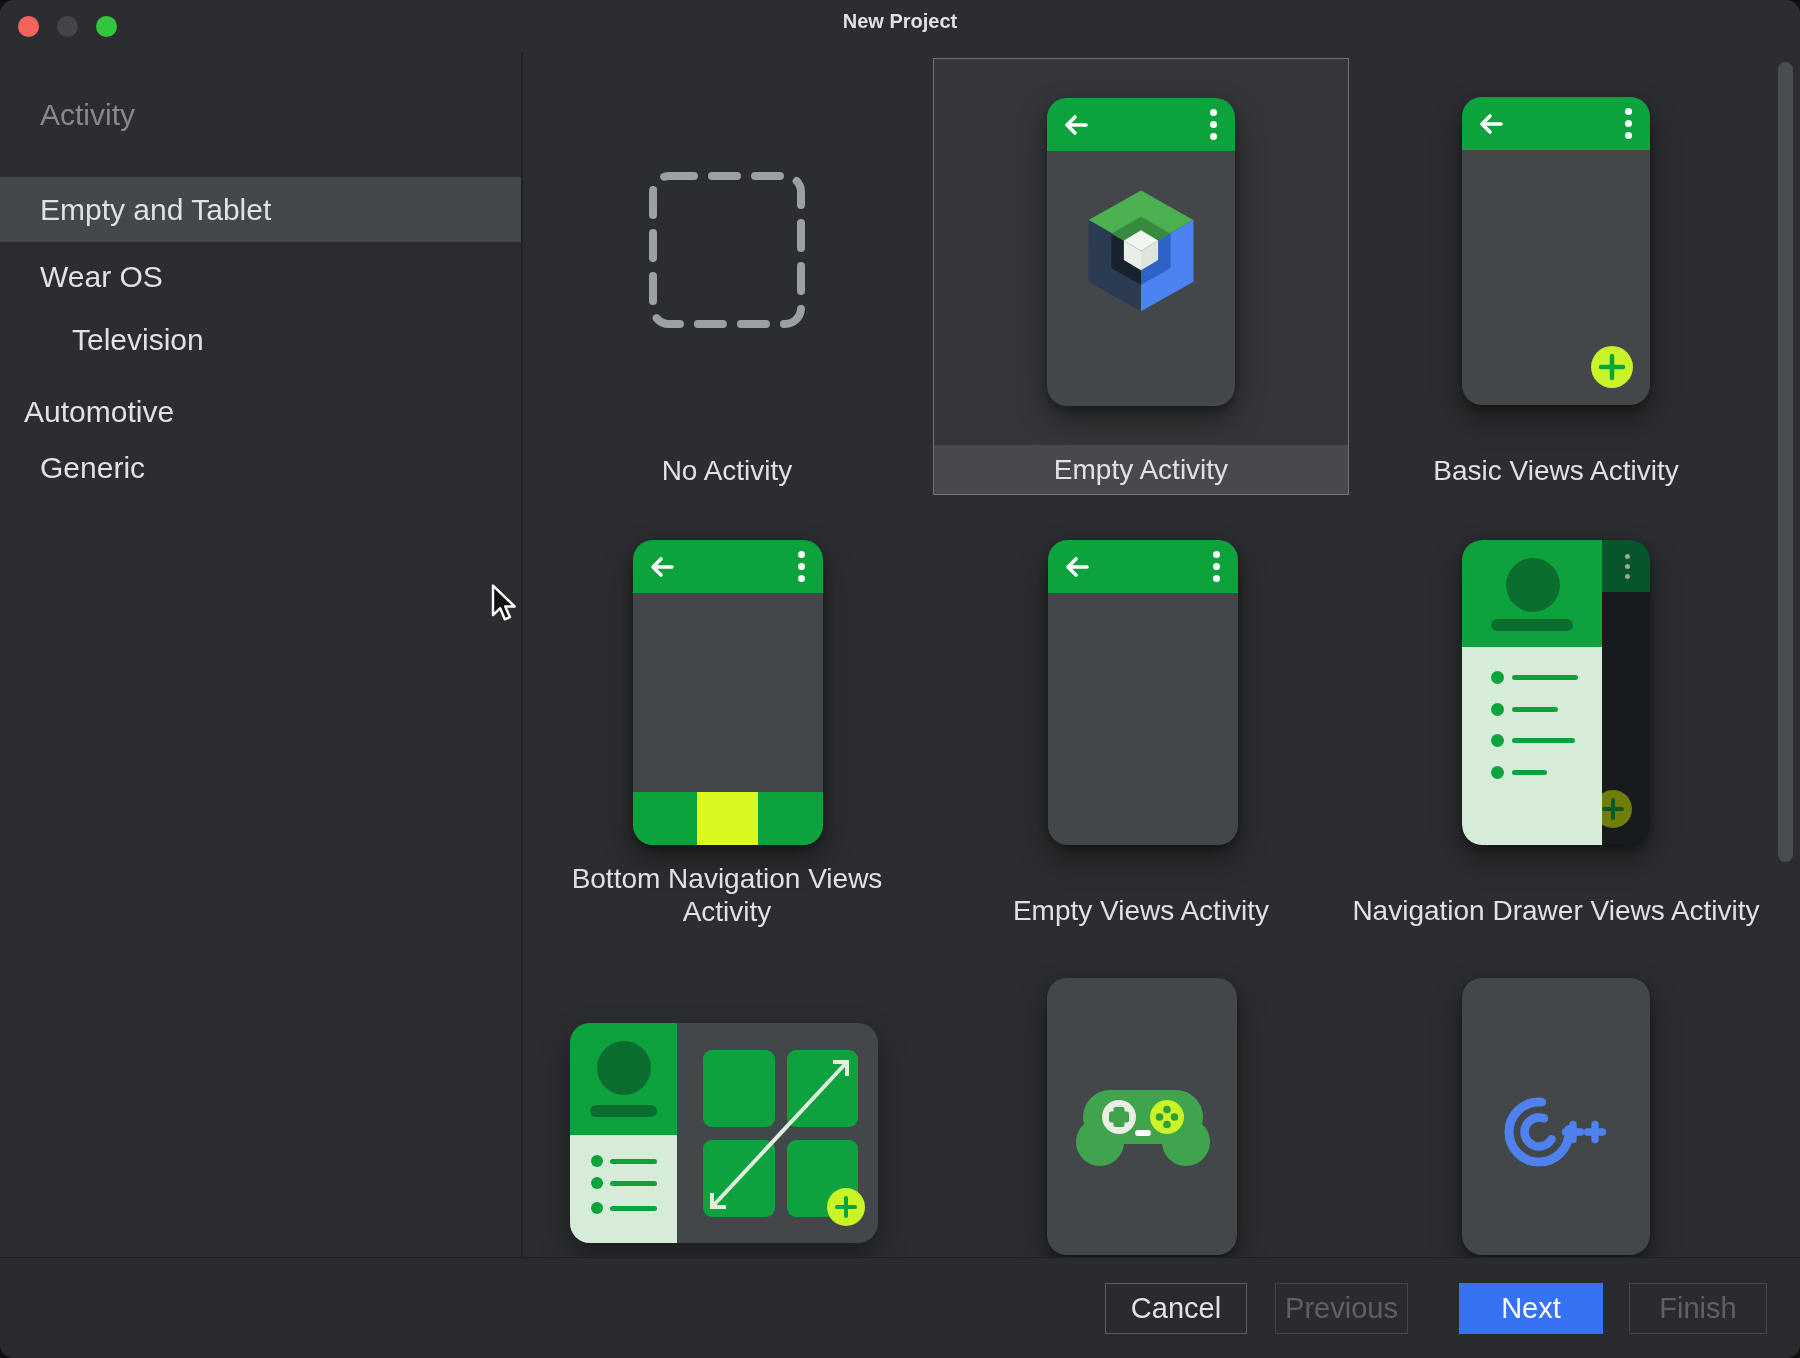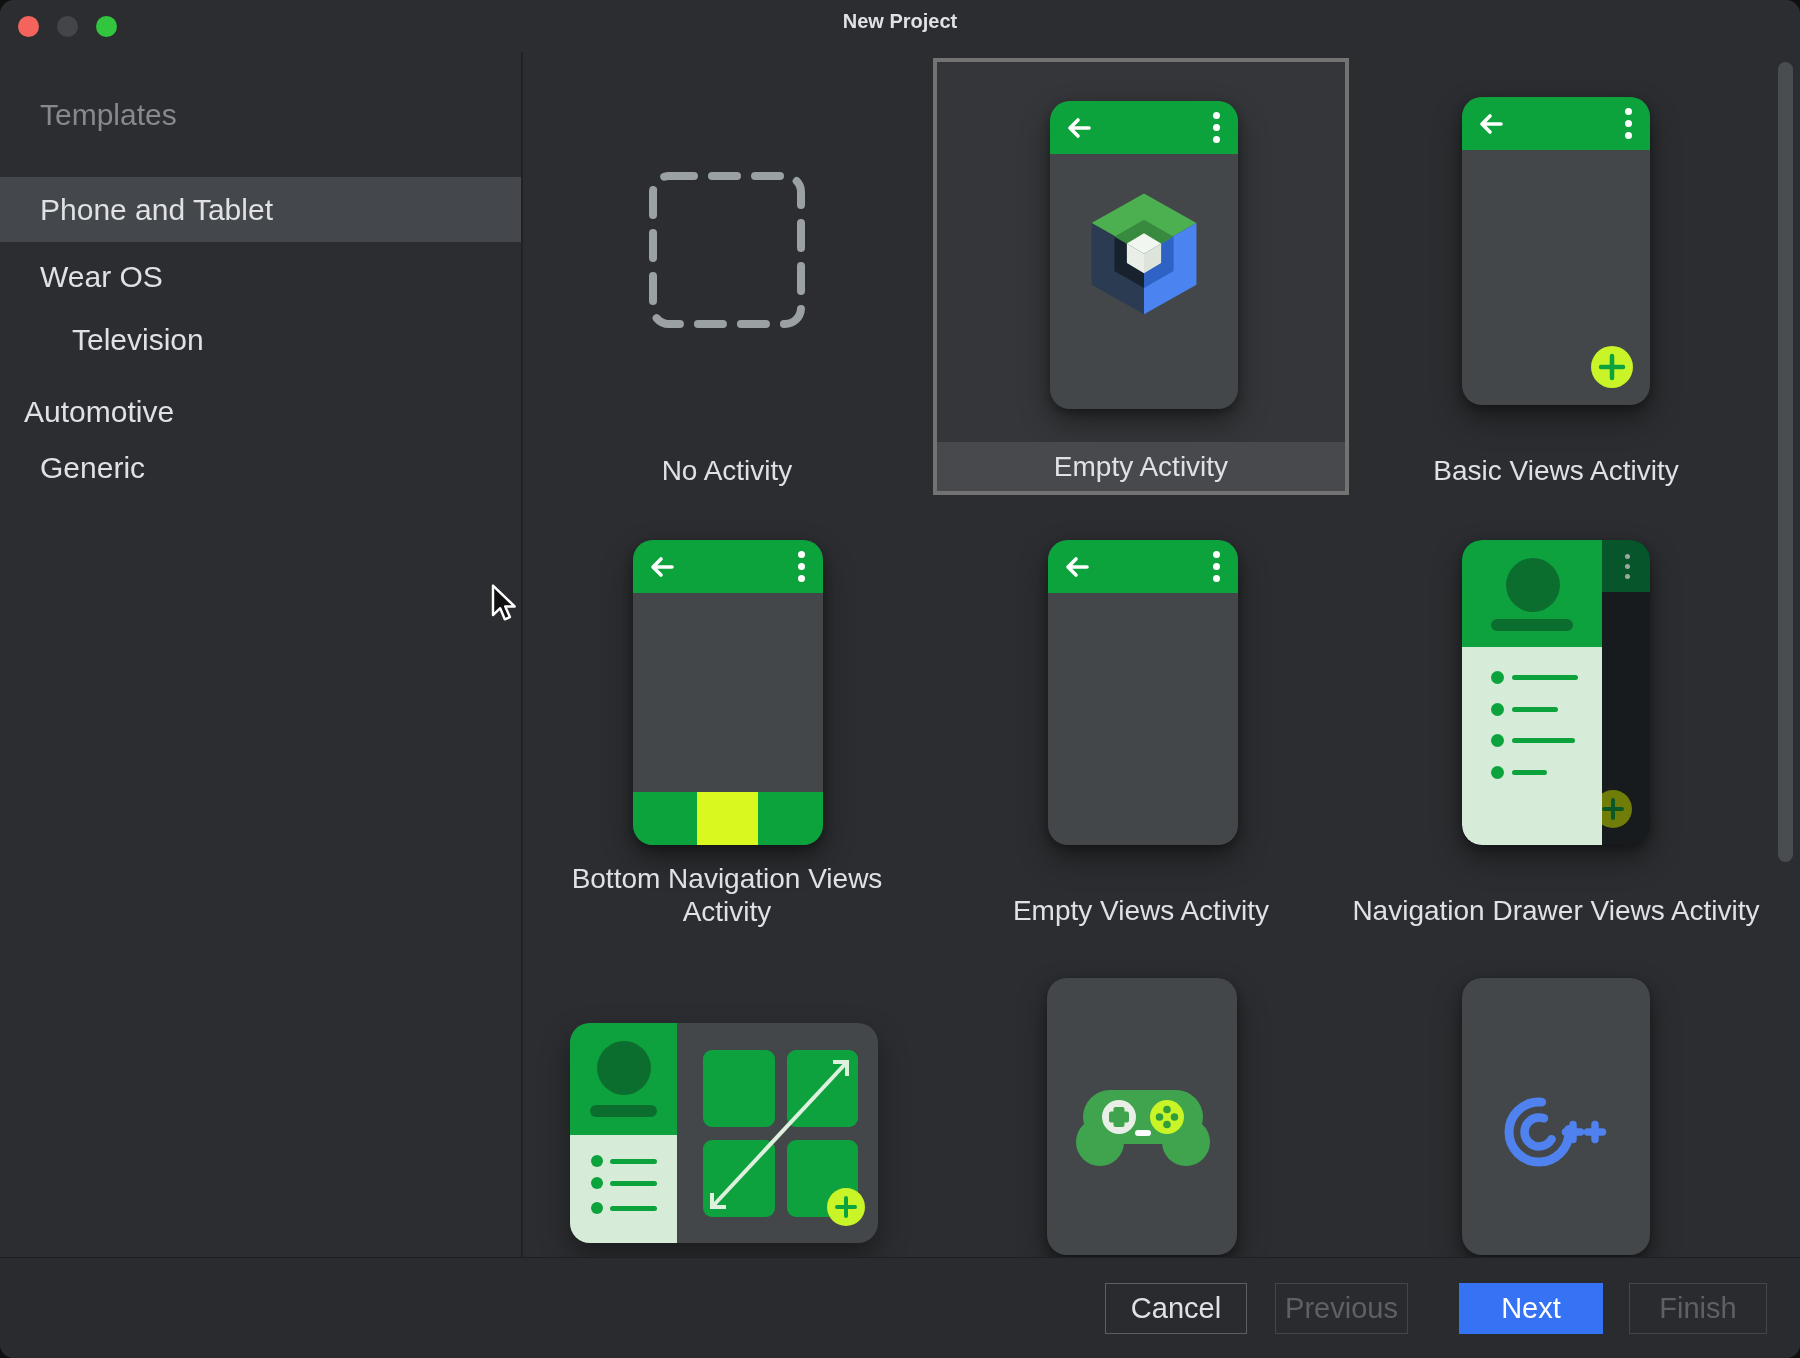--- a/index.html
+++ b/index.html
@@ -23,21 +23,21 @@
   .side-item{position:absolute;left:0;width:522px;height:64px;line-height:64px;
     padding-left:40px;font-size:30px;color:#dfe1e5;cursor:default;}
   .side-item.sel{background:#44474b;height:65px;line-height:65px;}
   .vdivider{position:absolute;left:521px;top:52px;width:2px;height:1205px;background:#202225;}
   
   .card{position:absolute;width:416px;}
   .card-label{position:absolute;left:0;width:416px;text-align:center;
     font-size:28px;line-height:33px;color:#dfe1e5;}
   .nowrap{white-space:nowrap;}
   .sel-card{position:absolute;left:933px;top:58px;width:416px;height:437px;
-    background:#343639;border:4px solid #737373;}
+    background:#343639;border:1px solid #737373;}
   .sel-label-bar{position:absolute;left:0;bottom:0;width:100%;height:49px;
     background:#47494c;text-align:center;line-height:49px;font-size:28px;color:#dfe1e5;}
   
   .phone{position:absolute;background:#43474a;border-radius:20px;
     box-shadow:0 14px 30px rgba(0,0,0,.38),0 4px 10px rgba(0,0,0,.3);}
   .phead{position:absolute;left:0;top:0;right:0;height:53px;background:#0ca33c;
     border-radius:20px 20px 0 0;}
   .back{position:absolute;left:15px;top:15px;}
   .mdots{position:absolute;right:18px;top:11px;display:flex;flex-direction:column;gap:5px;}
   .mdots i{width:7px;height:7px;border-radius:50%;background:#fff;}
@@ -83,22 +83,22 @@
 <div class="window">
 
   <div class="titlebar">
     <span class="tl red"></span>
     <span class="tl gray"></span>
     <span class="tl green"></span>
     <div class="win-title">New Project</div>
   </div>
 
   <div>
-    <div class="sidebar-header">Templates</div>
-    <div class="side-item sel" style="top:177px;"><span>Phone and Tablet</span></div>
+    <div class="sidebar-header">Activity</div>
+    <div class="side-item sel" style="top:177px;"><span>Empty and Tablet</span></div>
     <div class="side-item" style="top:245px;"><span>Wear OS</span></div>
     <div class="side-item" style="top:308px;margin-left:32px;"><span>Television</span></div>
     <div class="side-item" style="top:380px;padding-left:24px;"><span>Automotive</span></div>
     <div class="side-item" style="top:436px;"><span>Generic</span></div>
   </div>
   <div class="vdivider"></div>
 
   <div class="card" style="left:519px;top:58px;height:437px;">
     <svg style="position:absolute;left:130px;top:114px;" width="156" height="156" viewBox="0 0 156 156">
       <rect x="4" y="4" width="148" height="148" rx="16" fill="none" stroke="#9ba0a3" stroke-width="8" stroke-dasharray="25 18" stroke-linecap="round"></rect>

